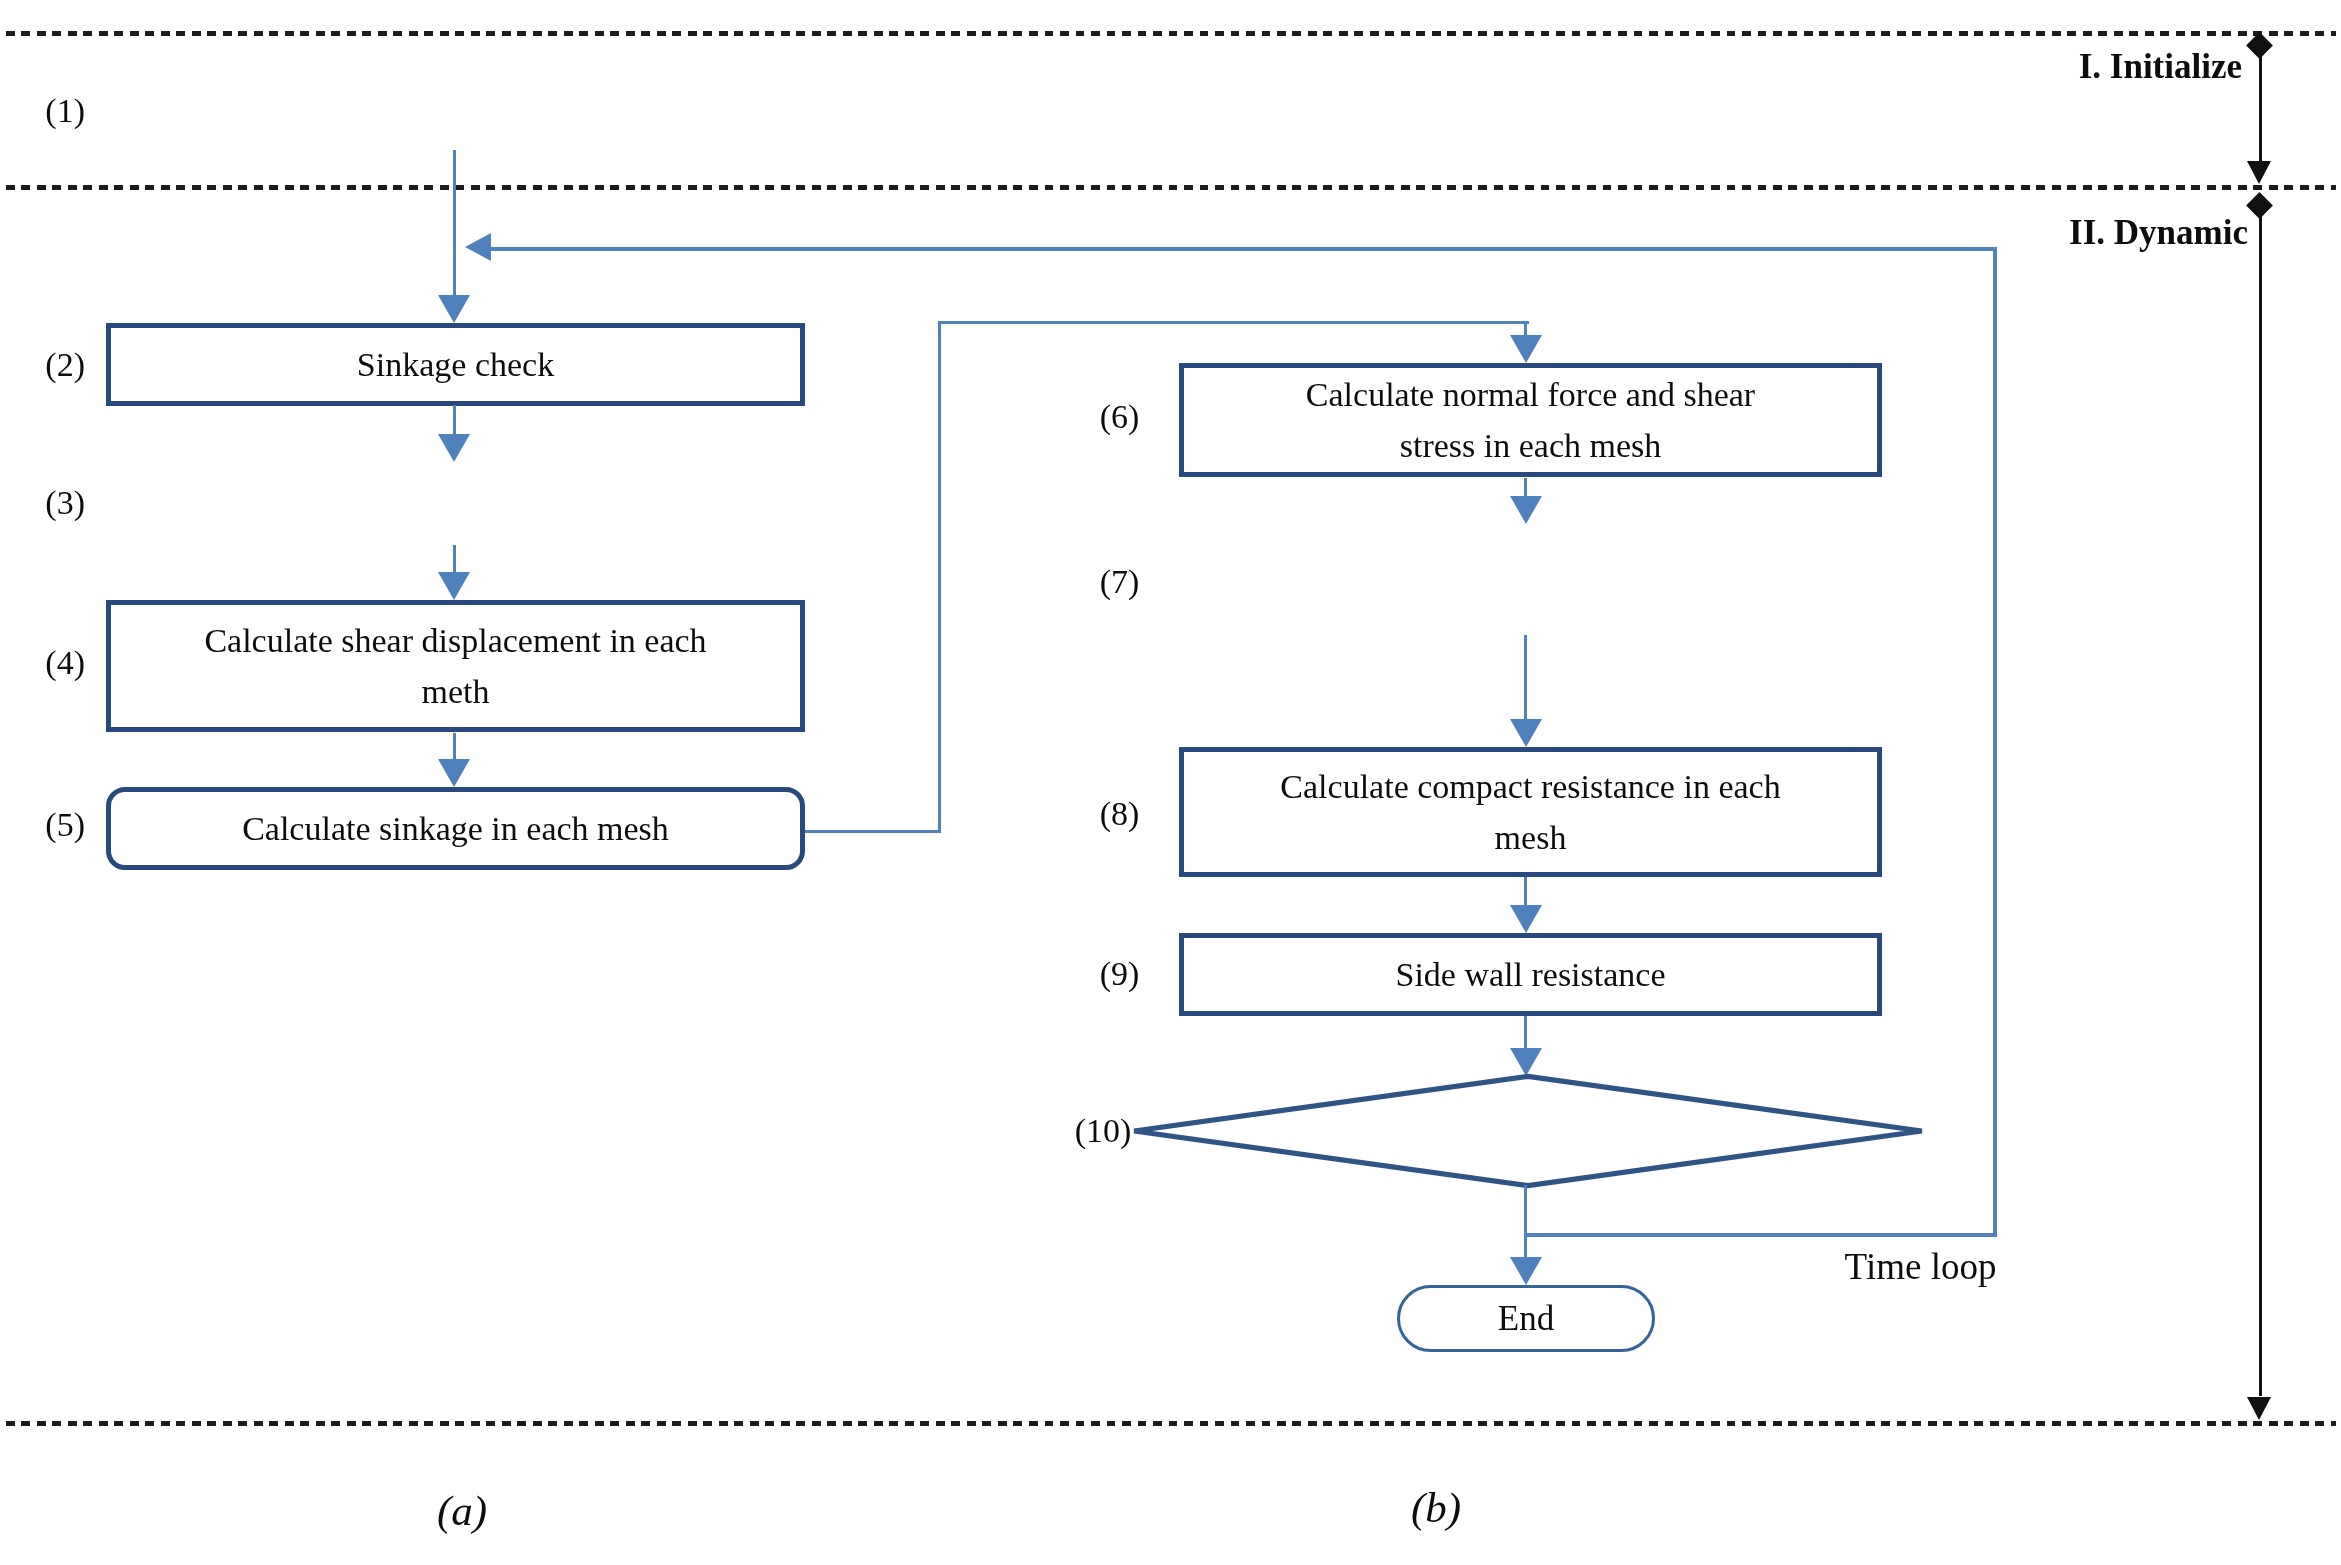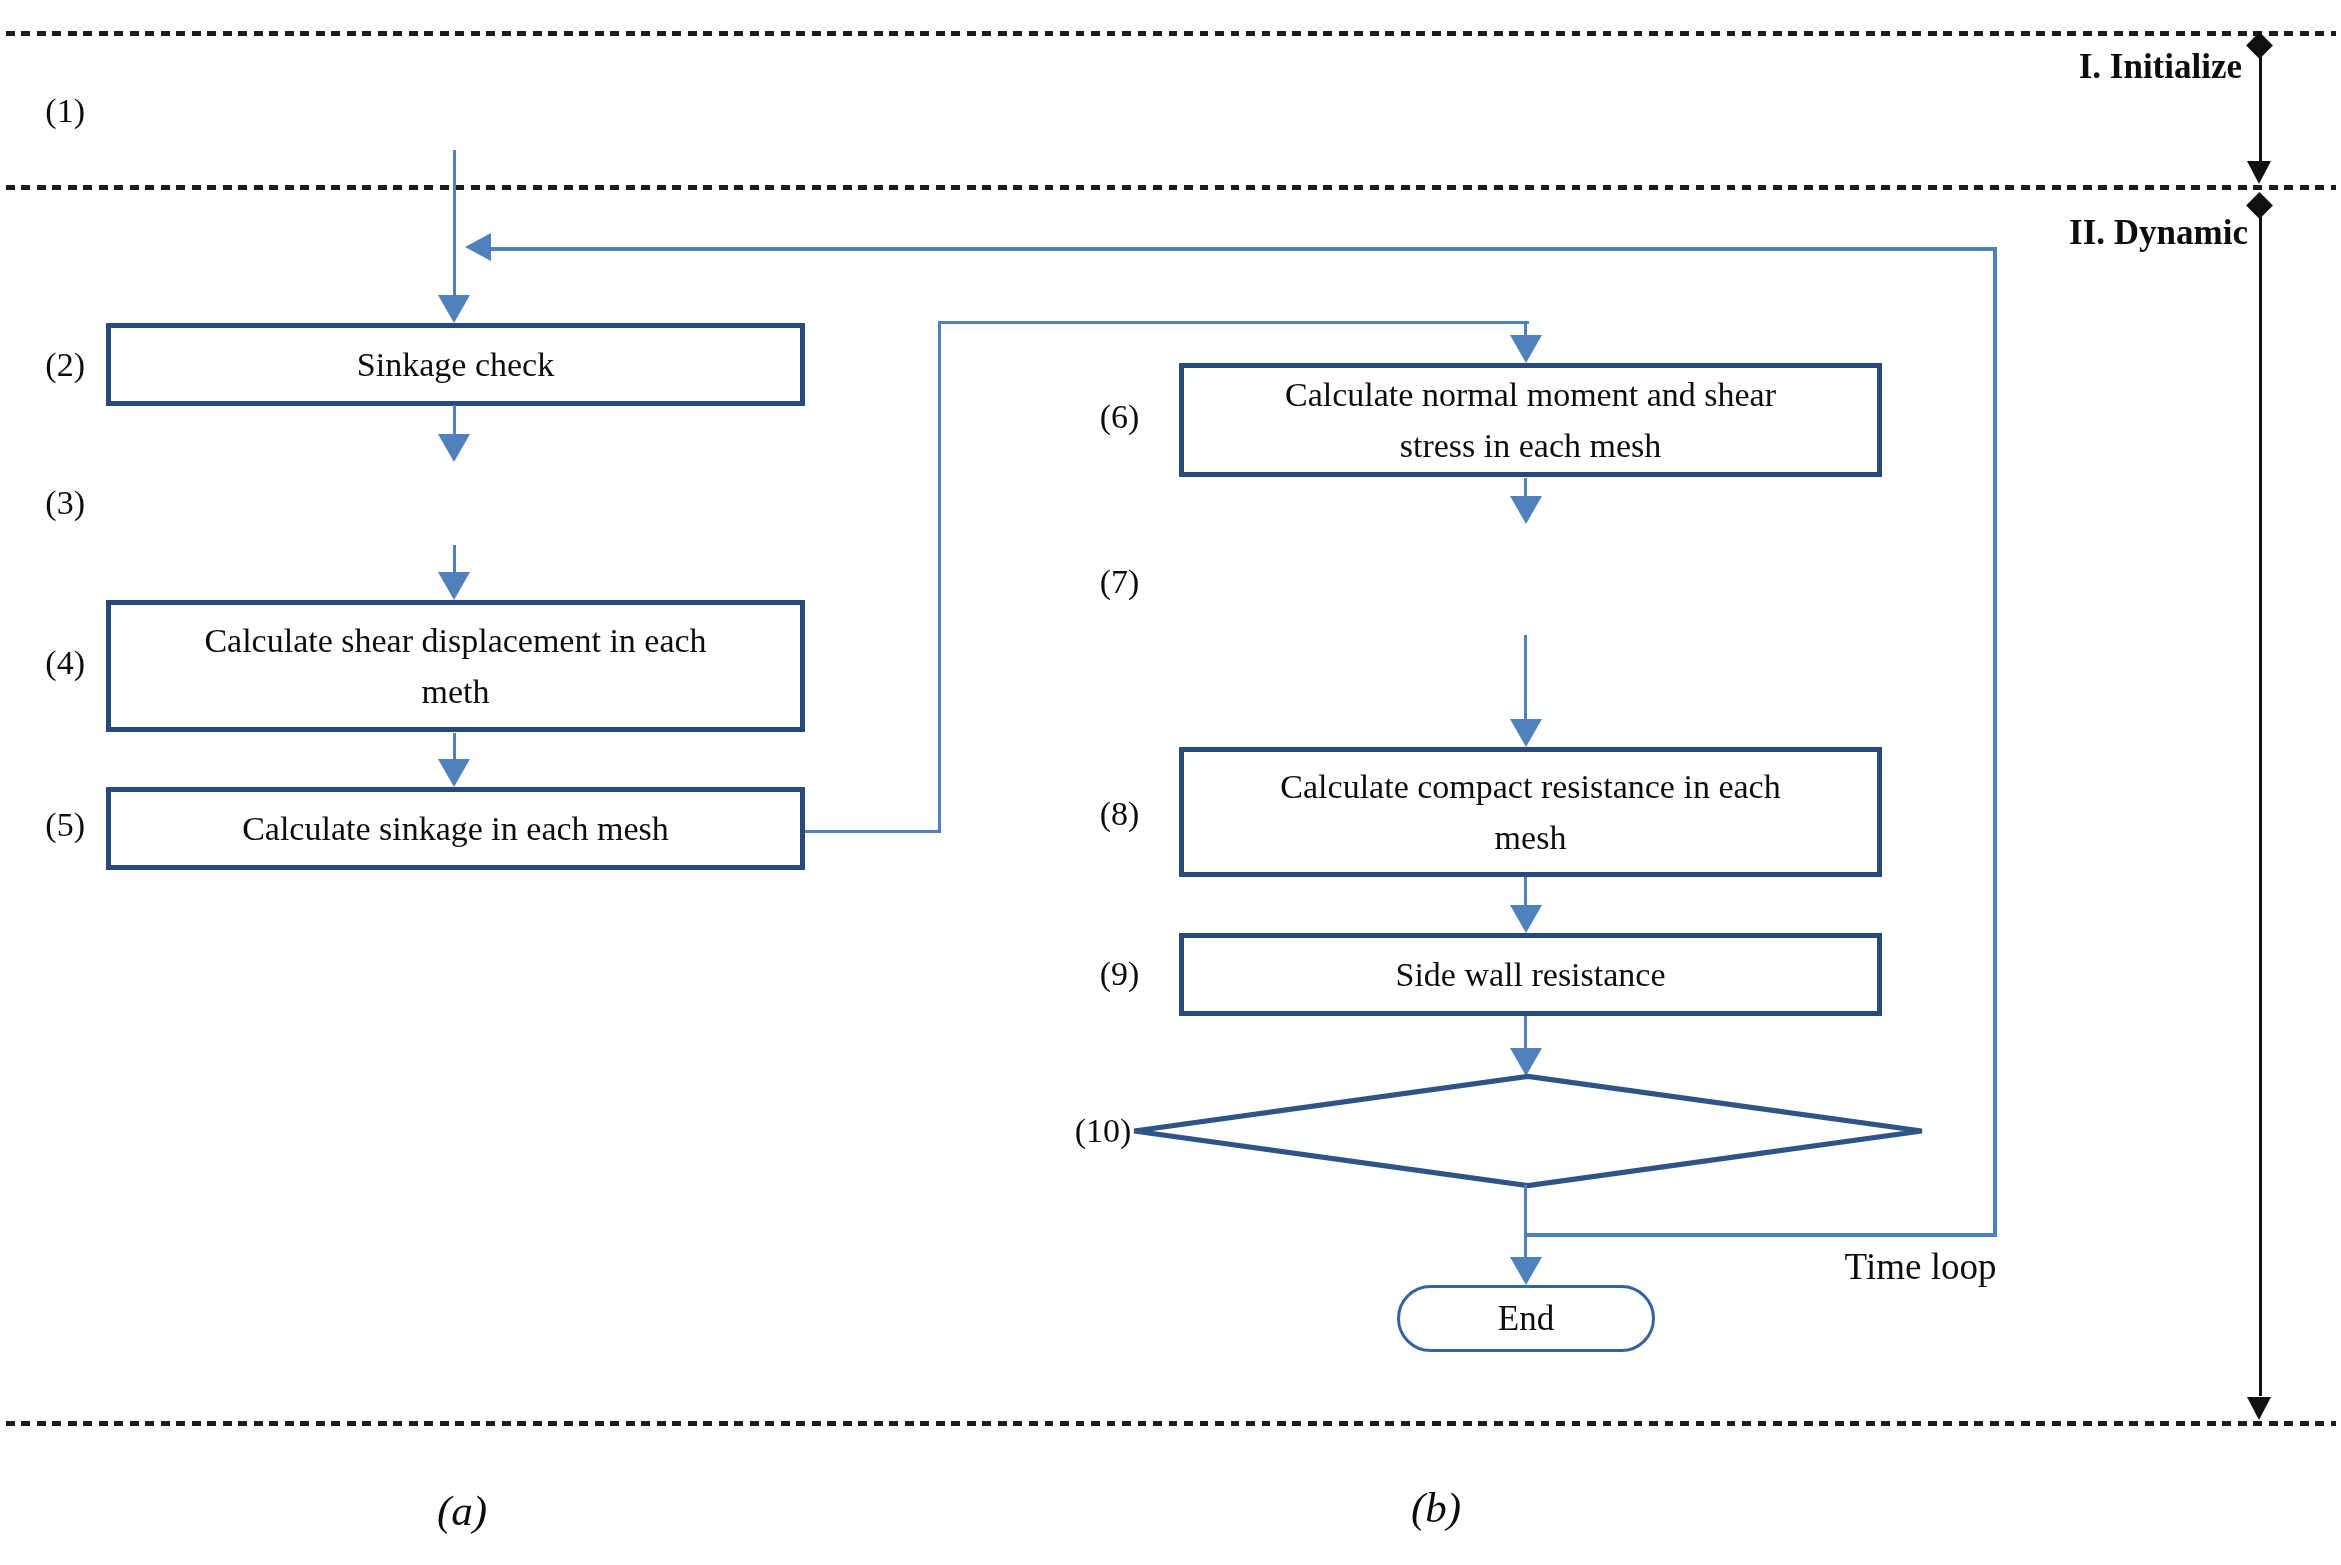--- a/index.html
+++ b/index.html
@@ -136,33 +136,33 @@
   <div class="stepnum" style="left:20.7px;top:644px;width:89px;">(4)</div>
   <div class="flowbox" style="left:106px;top:600px;width:699px;height:132px;">
     <div class="box-text">Calculate shear displacement in each
 meth</div>
   </div>
 
   <div class="vline" style="left:453px;top:733px;width:3px;height:26.6px;"></div>
   <div class="arrow-down-blue" style="left:438px;top:759px;"></div>
 
   <div class="stepnum" style="left:20.7px;top:806px;width:89px;">(5)</div>
-  <div class="flowbox" style="left:106px;top:787px;width:699px;height:83px;">
+  <div class="flowbox" style="left:106px;top:787px;width:699px;height:83px;border-radius:19px;">
     <div class="box-text">Calculate sinkage in each mesh</div>
   </div>
 
   <div class="hline" style="left:805px;top:830px;width:136px;height:3px;"></div>
   <div class="vline" style="left:938px;top:323px;width:3px;height:510px;"></div>
   <div class="hline" style="left:938px;top:321px;width:591px;height:3px;"></div>
   <div class="vline" style="left:1524px;top:321px;width:3px;height:16.2px;"></div>
   <div class="arrow-down-blue" style="left:1510px;top:335px;"></div>
 
   <div class="stepnum" style="left:1064px;top:398px;width:111px;">(6)</div>
   <div class="flowbox" style="left:1179px;top:363px;width:703px;height:114px;">
-    <div class="box-text">Calculate normal moment and shear
+    <div class="box-text">Calculate normal force and shear
 stress in each mesh</div>
   </div>
 
   <div class="vline" style="left:1524px;top:478px;width:3px;height:19px;"></div>
   <div class="arrow-down-blue" style="left:1510px;top:496px;"></div>
 
   <div class="stepnum" style="left:1064px;top:563px;width:111px;">(7)</div>
 
   <div class="vline" style="left:1524px;top:635px;width:3px;height:85px;"></div>
   <div class="arrow-down-blue" style="left:1510px;top:719px;"></div>

